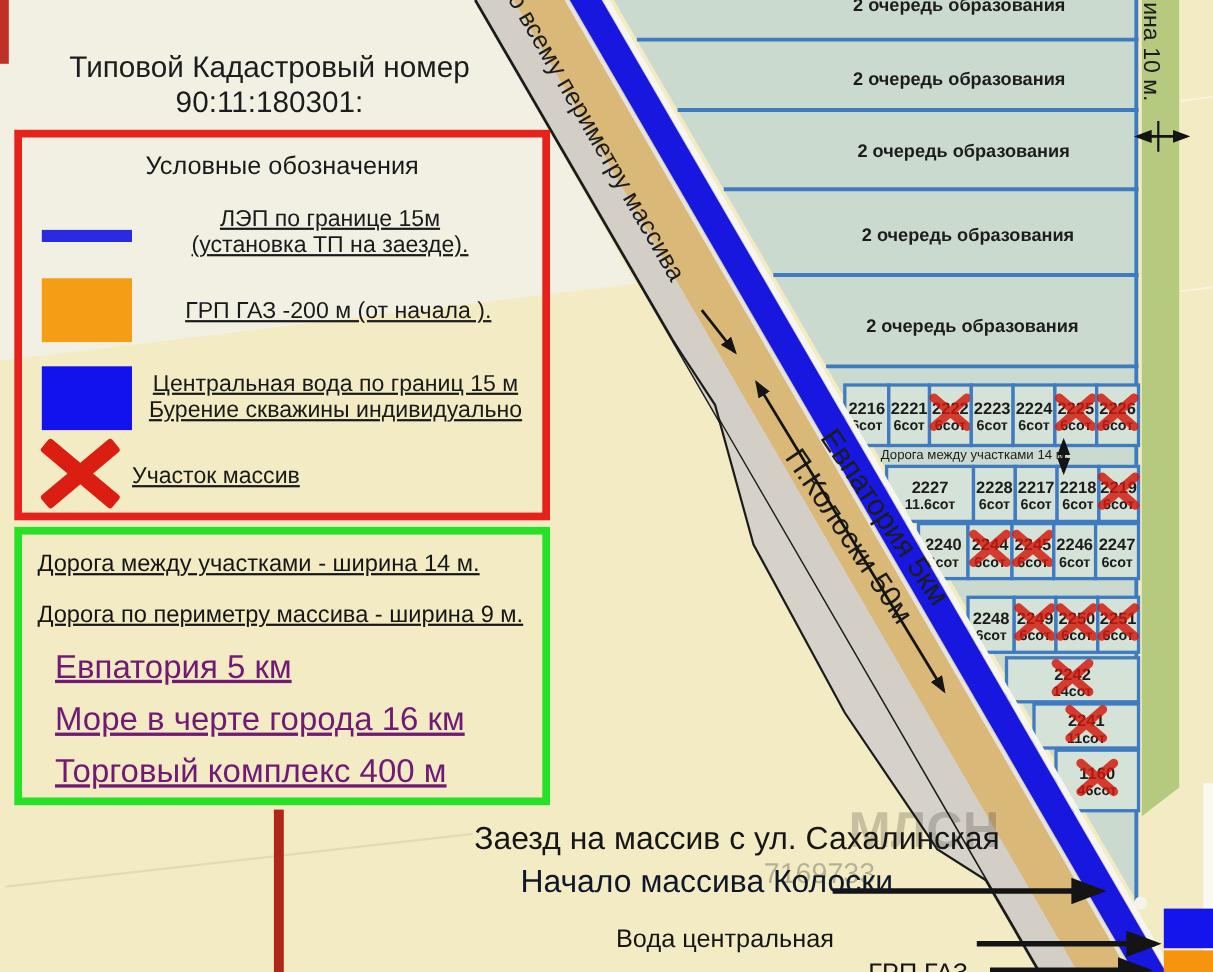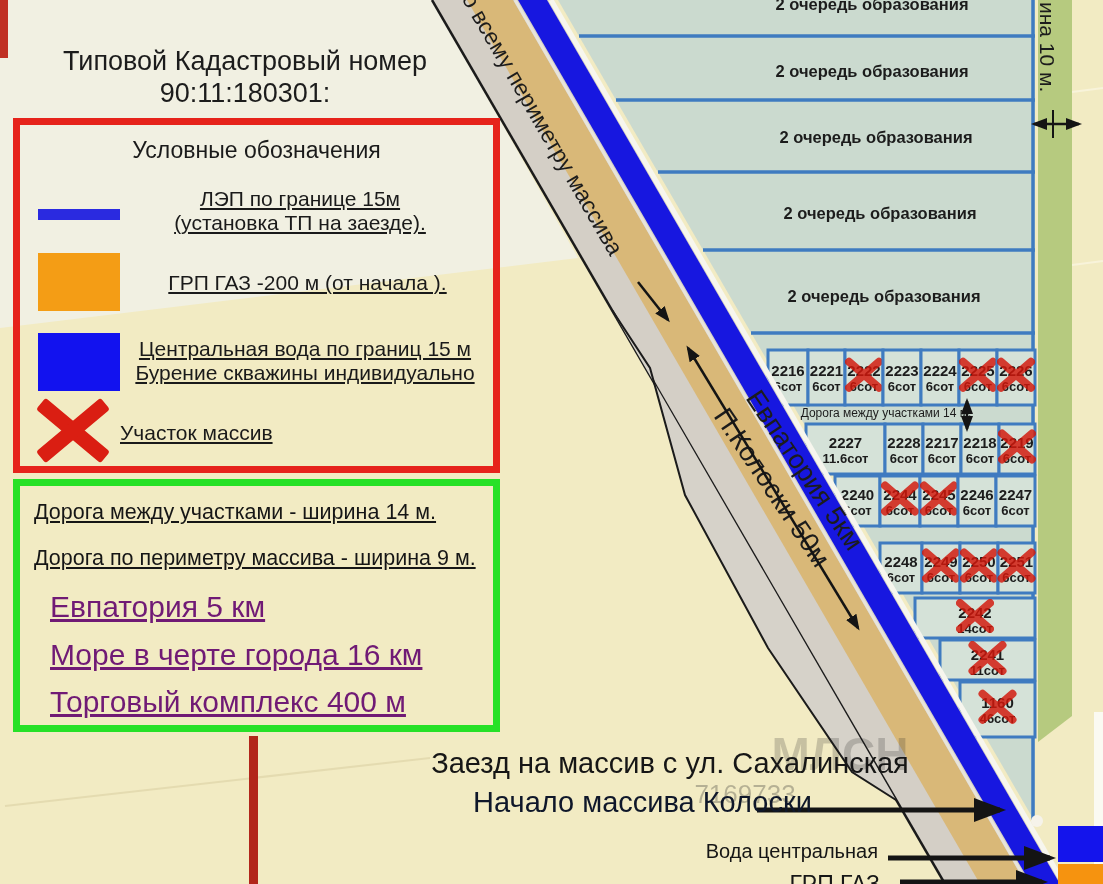--- a/index.html
+++ b/index.html
@@ -27,21 +27,21 @@
   .x-wrap .b2{transform:rotate(-40deg);}
 
   .green-box{left:13px;top:479px;width:473px;height:239px;border:7px solid #27e127;}
   .gb-t{position:absolute;left:14px;color:#161616;text-decoration:underline;font-size:21.5px;white-space:nowrap;}
   .g1{top:14px;} .g2{top:60px;}
   .gb-r{position:absolute;left:16px;color:#701a75;text-decoration:underline;font-size:30px;white-space:nowrap;margin-left:14px;}
   .r1{top:104px;} .r2{top:152px;} .r3{top:199px;}
 
   .entry1{left:370px;top:747px;width:600px;text-align:center;font-size:29px;color:#161616;}
   .entry2{left:370px;top:786px;width:545px;text-align:center;font-size:29px;color:#0f172a;}
-  .waterL{left:560px;top:840px;width:318px;text-align:right;font-size:20px;color:#161616;}
+  .waterL{left:560px;top:840px;width:318px;text-align:left;font-size:23px;color:#161616;}
   .gasL{left:560px;top:871px;width:320px;text-align:right;font-size:23px;color:#161616;}
 
   .red-vline{left:249px;top:736px;width:9px;height:148px;background:#b2261a;}
   .corner-red{left:0;top:0;width:8px;height:58px;background:#c03024;}
 </style>
 </head>
 <body>
 
 <div id="stage">
 

